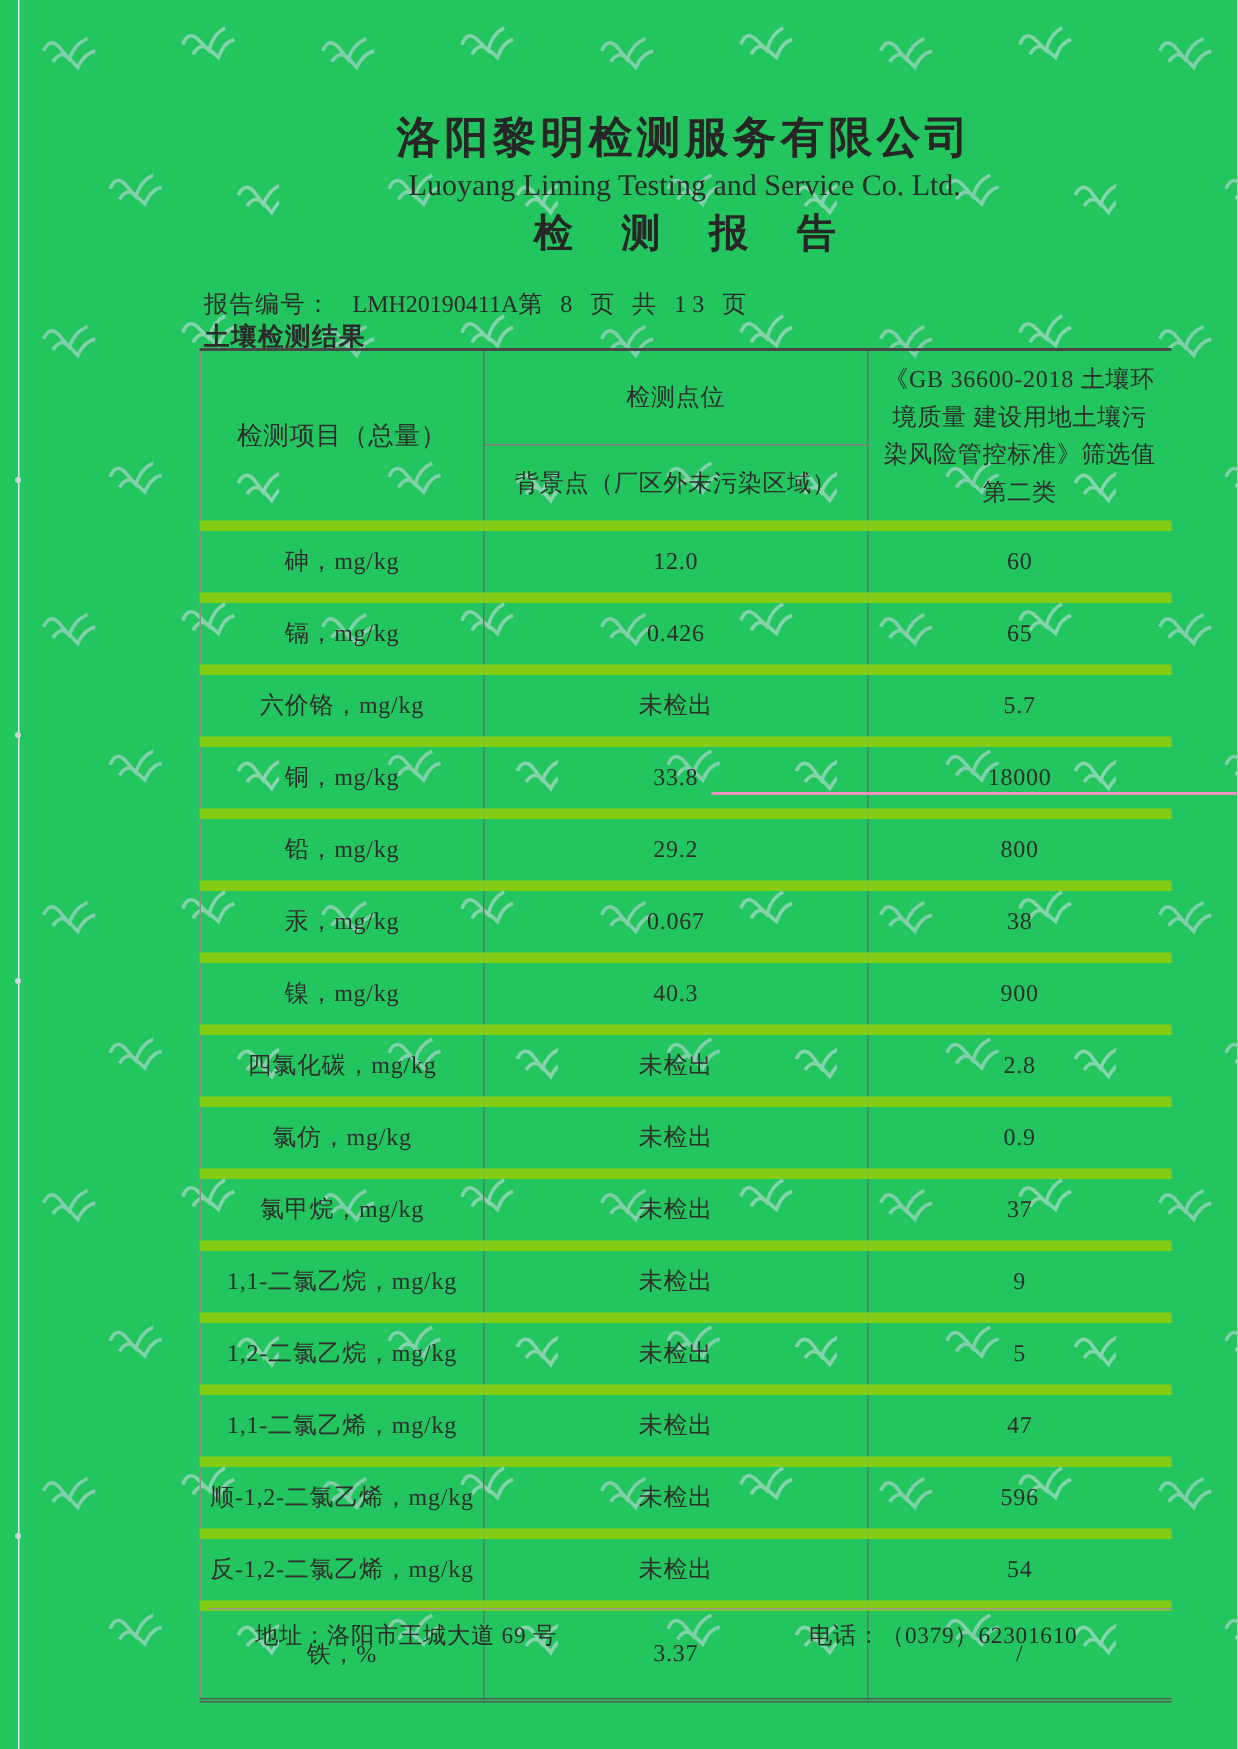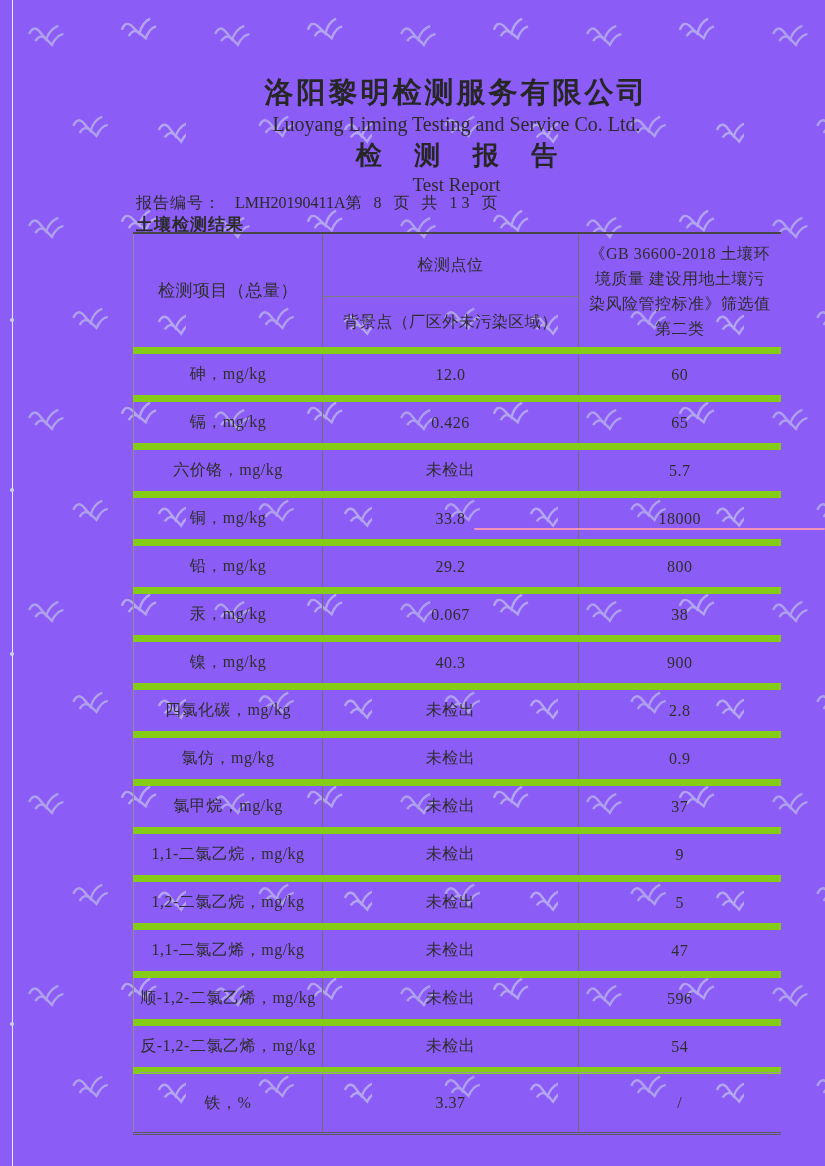--- a/index.html
+++ b/index.html
@@ -1,19 +1,19 @@
 <!DOCTYPE html>
 <html><head>
 <meta charset="utf-8">
 <style>
   html,body { margin:0; padding:0; background:#ffffff; }
   .page {
     position:relative;
     width:825px; height:1166px;
-    background:#8b5cf6;
+    background:#22c55e;
     overflow:hidden;
     font-family:"Liberation Serif","DejaVu Serif",serif;
     color:#2b2b2b;
   }
   .watermark { position:absolute; left:0; top:0; z-index:0; opacity:.55; }
   .scan-edge {
     position:absolute; left:12px; top:0; width:1px; height:1166px;
     background:#e4eaf2; z-index:1;
   }
   .scan-dot { position:absolute; width:4px; height:4px; border-radius:50%;
@@ -115,21 +115,20 @@
   <div class="scan-dot" style="top:318px"></div>
   <div class="scan-dot" style="top:652px"></div>
   <div class="scan-dot" style="top:1022px"></div>
 
   <div class="content">
 
     <div class="doc-header">
       <div class="company-cn">洛阳黎明检测服务有限公司</div>
       <div class="company-en">Luoyang Liming Testing and Service Co. Ltd.</div>
       <div class="title-cn">检 测 报 告</div>
-      <div class="title-en">Test Report</div>
     </div>
 
     <div class="meta-row">
       <div class="meta-left">
         <span class="rn-label">报告编号：</span><span class="rn-value">LMH20190411A</span>
       </div>
       <div class="meta-right">第 8 页 共 13 页</div>
     </div>
 
     <div class="section-title">土壤检测结果</div>
@@ -251,15 +250,23 @@
             <td class="cell-item b-right">铁，%</td>
             <td class="cell-value b-right">3.37</td>
             <td class="cell-limit">/</td>
           </tr>
         </tbody>
     </table>
 
     <div class="pink-line" style="background: rgb(241, 146, 188);"></div>
 
     <div class="footer-rule"></div>
+    <div class="footer-row">
+      <div>
+        <span>地址：</span><span>洛阳市王城大道 69 号</span>
+      </div>
+      <div class="footer-phone">
+        <span>电话：</span><span>（0379）62301610</span>
+      </div>
+    </div>
 
   </div>
 </div>
 
 </body></html>

